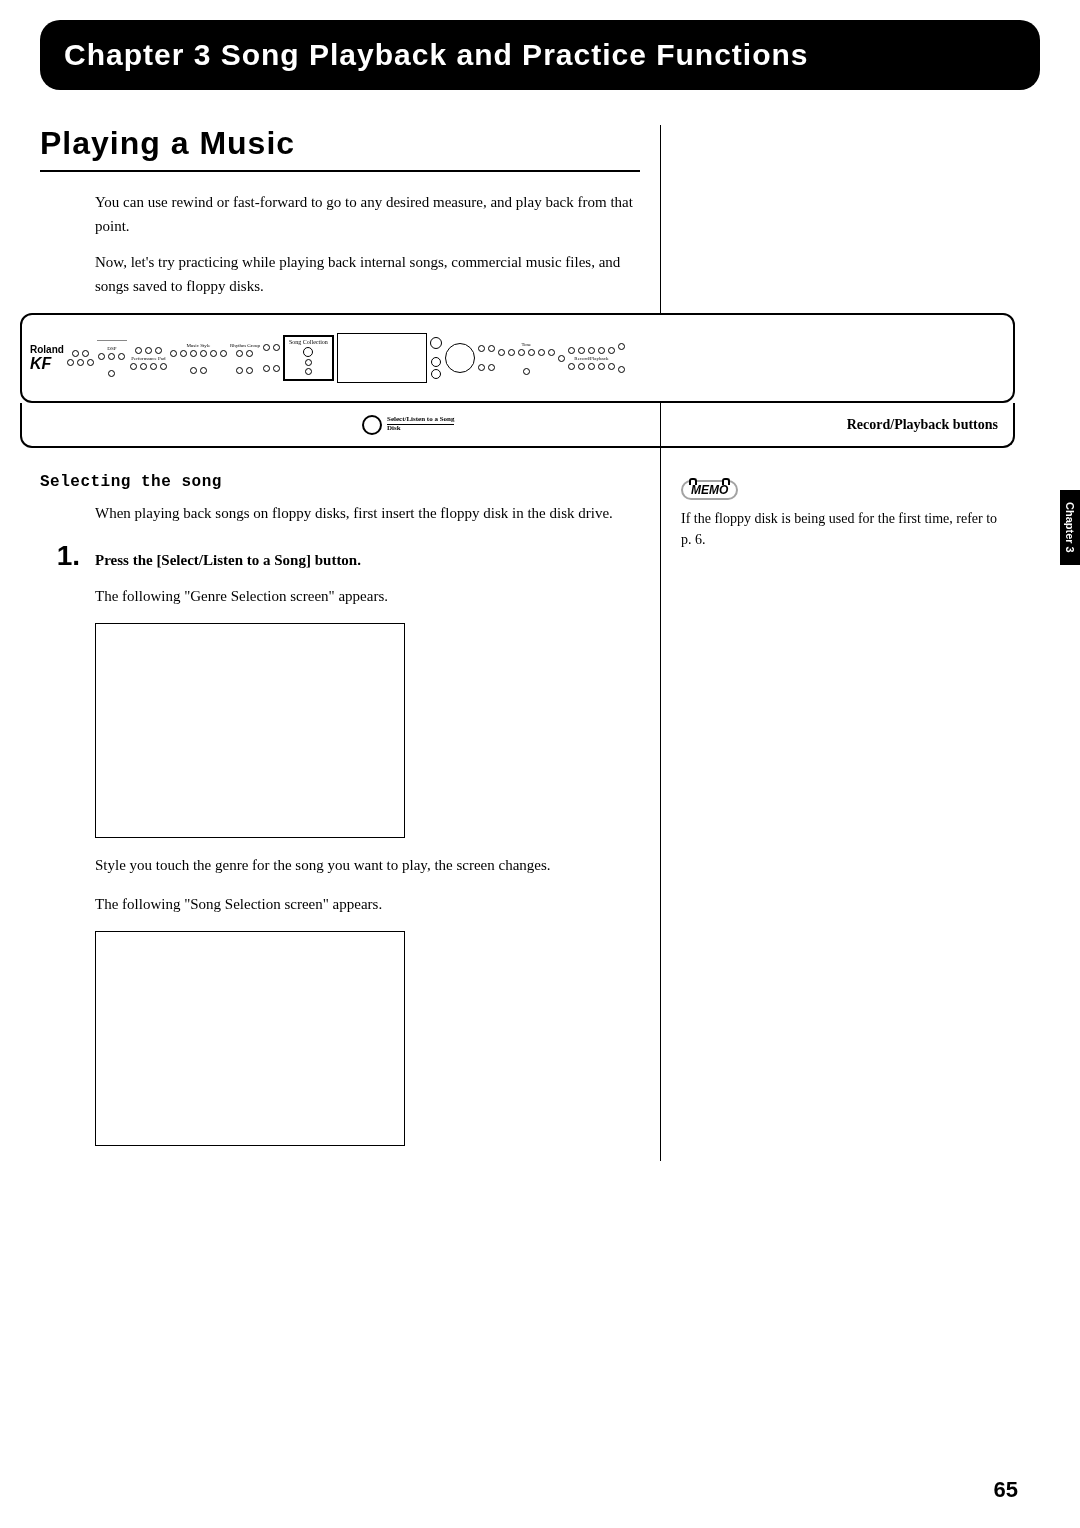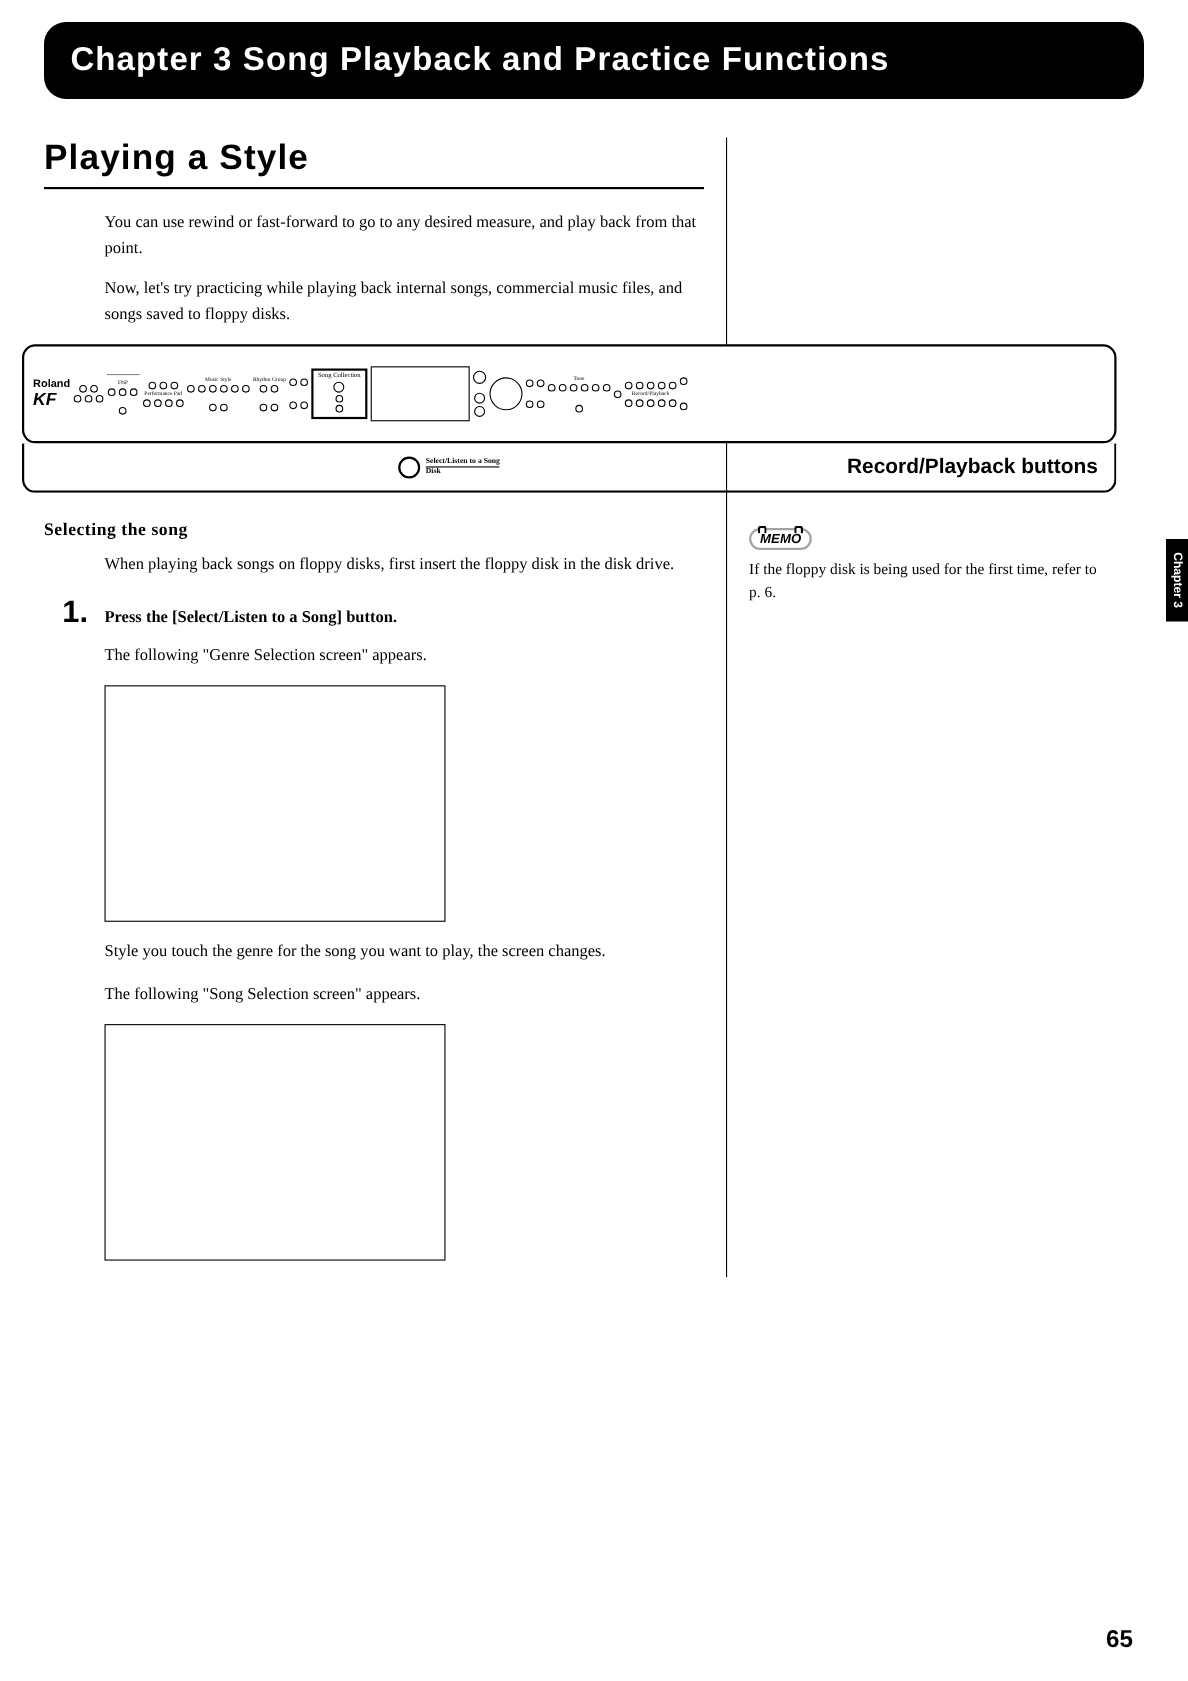--- a/index.html
+++ b/index.html
@@ -148,26 +148,26 @@
       height: 20px;
       border: 2px solid #000;
       border-radius: 50%;
     }
     .select-text {
       font-size: 7px;
       font-weight: bold;
       line-height: 1.1;
     }
     .record-text {
-      font-family: Liberation Sans, sans-serif;
-      font-size: 19px;
+      font-family: Liberation Serif, serif;
+      font-size: 14px;
       font-weight: bold;
     }
     .subsection-title {
-      font-family: Liberation Serif, serif;
+      font-family: Liberation Mono, monospace;
       font-size: 16px;
       font-weight: bold;
       margin-bottom: 10px;
       letter-spacing: 0.5px;
     }
     .sub-text {
       padding-left: 55px;
       font-size: 15px;
       line-height: 1.6;
       margin-bottom: 15px;
@@ -237,21 +237,21 @@
       border-radius: 3px 3px 0 0;
       background: #fff;
     }
     .memo-text {
       font-size: 14px;
       line-height: 1.5;
     }
     .page-number {
       position: absolute;
       bottom: 25px;
-      right: 50px;
+      right: 62px;
       font-family: Arial, sans-serif;
       font-size: 22px;
       font-weight: bold;
     }
     .side-tab {
       position: absolute;
       right: 0;
       top: 490px;
       background: #000;
       color: #fff;
@@ -270,21 +270,21 @@
 </head>
 <body>
 
 <div class="chapter-header">
   <div class="chapter-header-text">Chapter 3 Song Playback and Practice Functions</div>
 </div>
 
 <div class="main-content">
 
   <div class="left-col">
-    <h1 class="section-title">Playing a Style</h1>
+    <h1 class="section-title">Playing a Music</h1>
 
     <p class="intro-text">You can use rewind or fast-forward to go to any desired measure, and play back from that point.</p>
     <p class="intro-text">Now, let's try practicing while playing back internal songs, commercial music files, and songs saved to floppy disks.</p>
 
     <div class="keyboard-diagram">
       <div class="keyboard-panel">
         <div class="panel-row">
           <div class="brand-box">
             <div class="brand-name">Roland</div>
             <div class="brand-model">KF</div>

